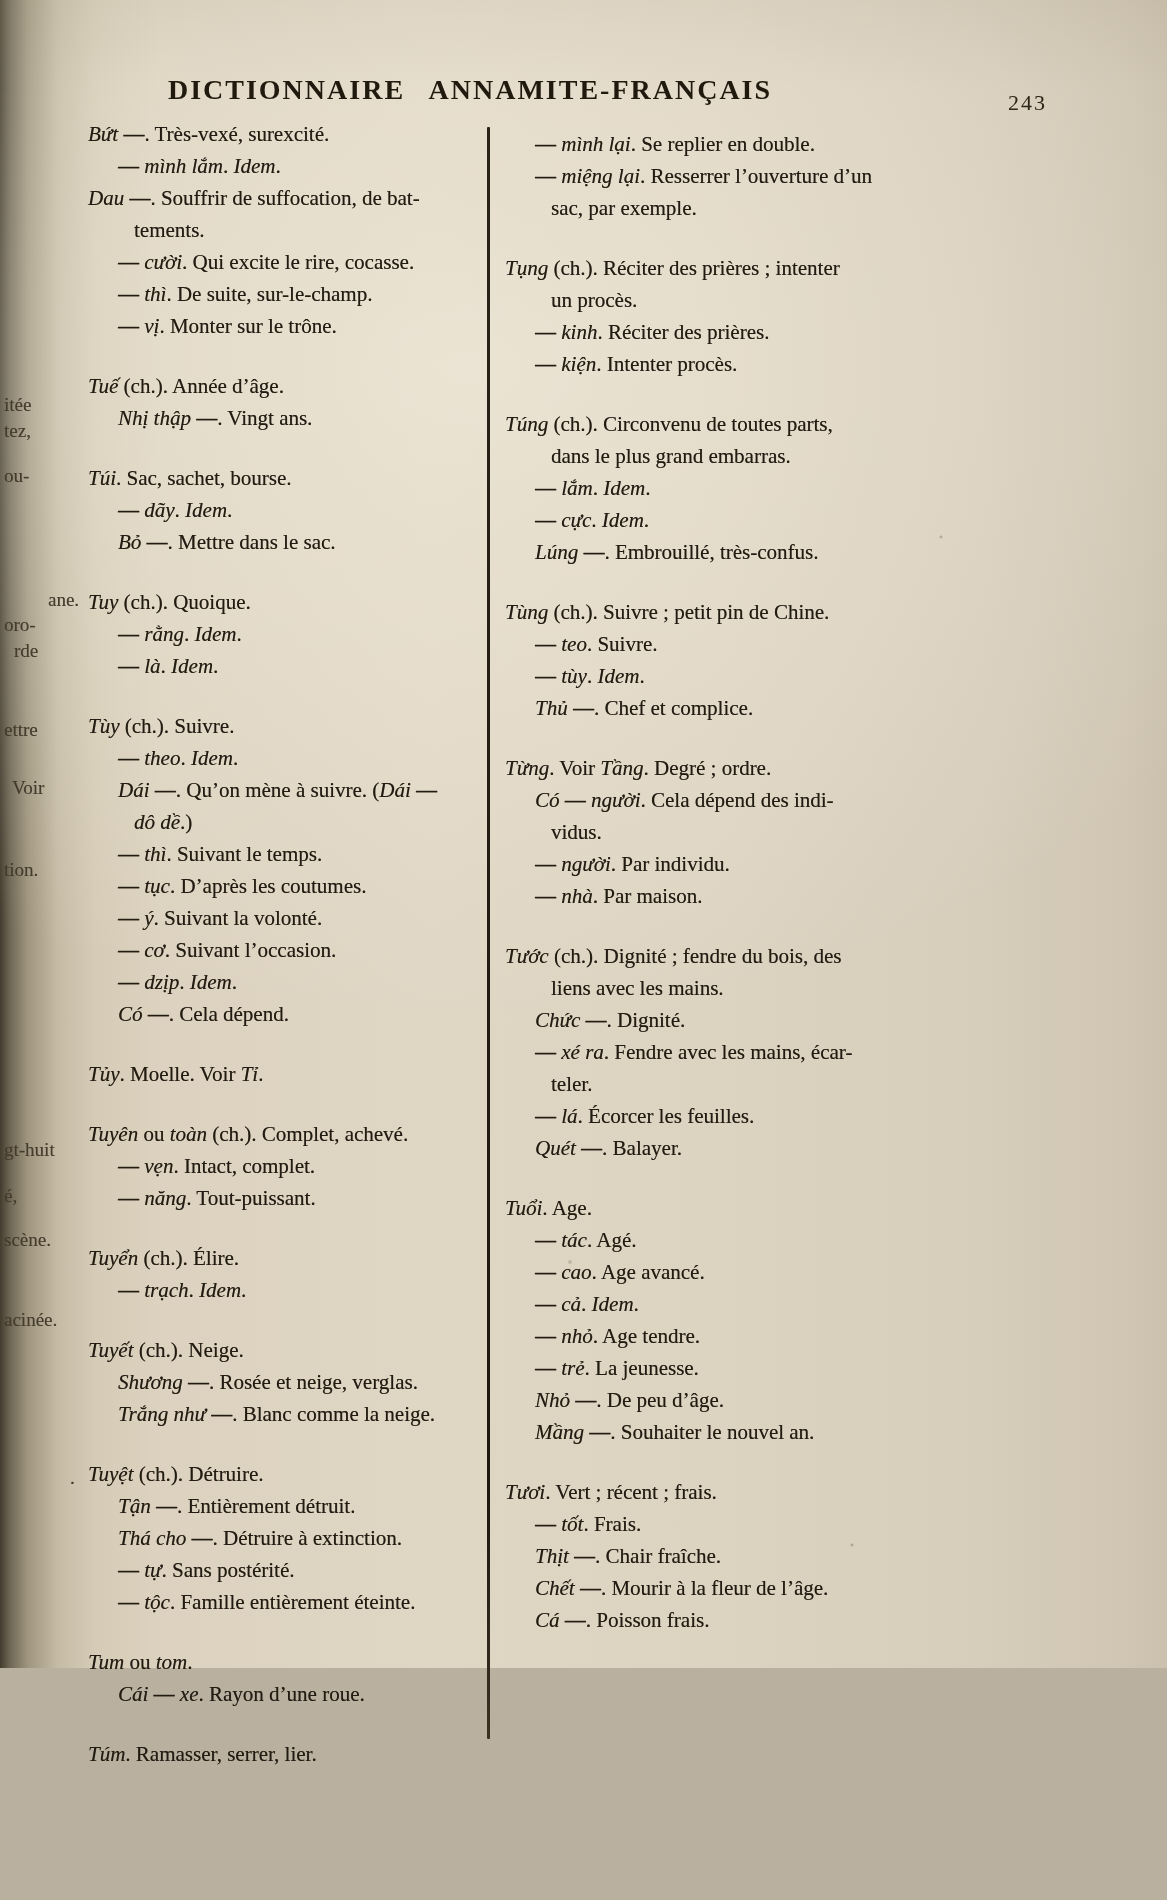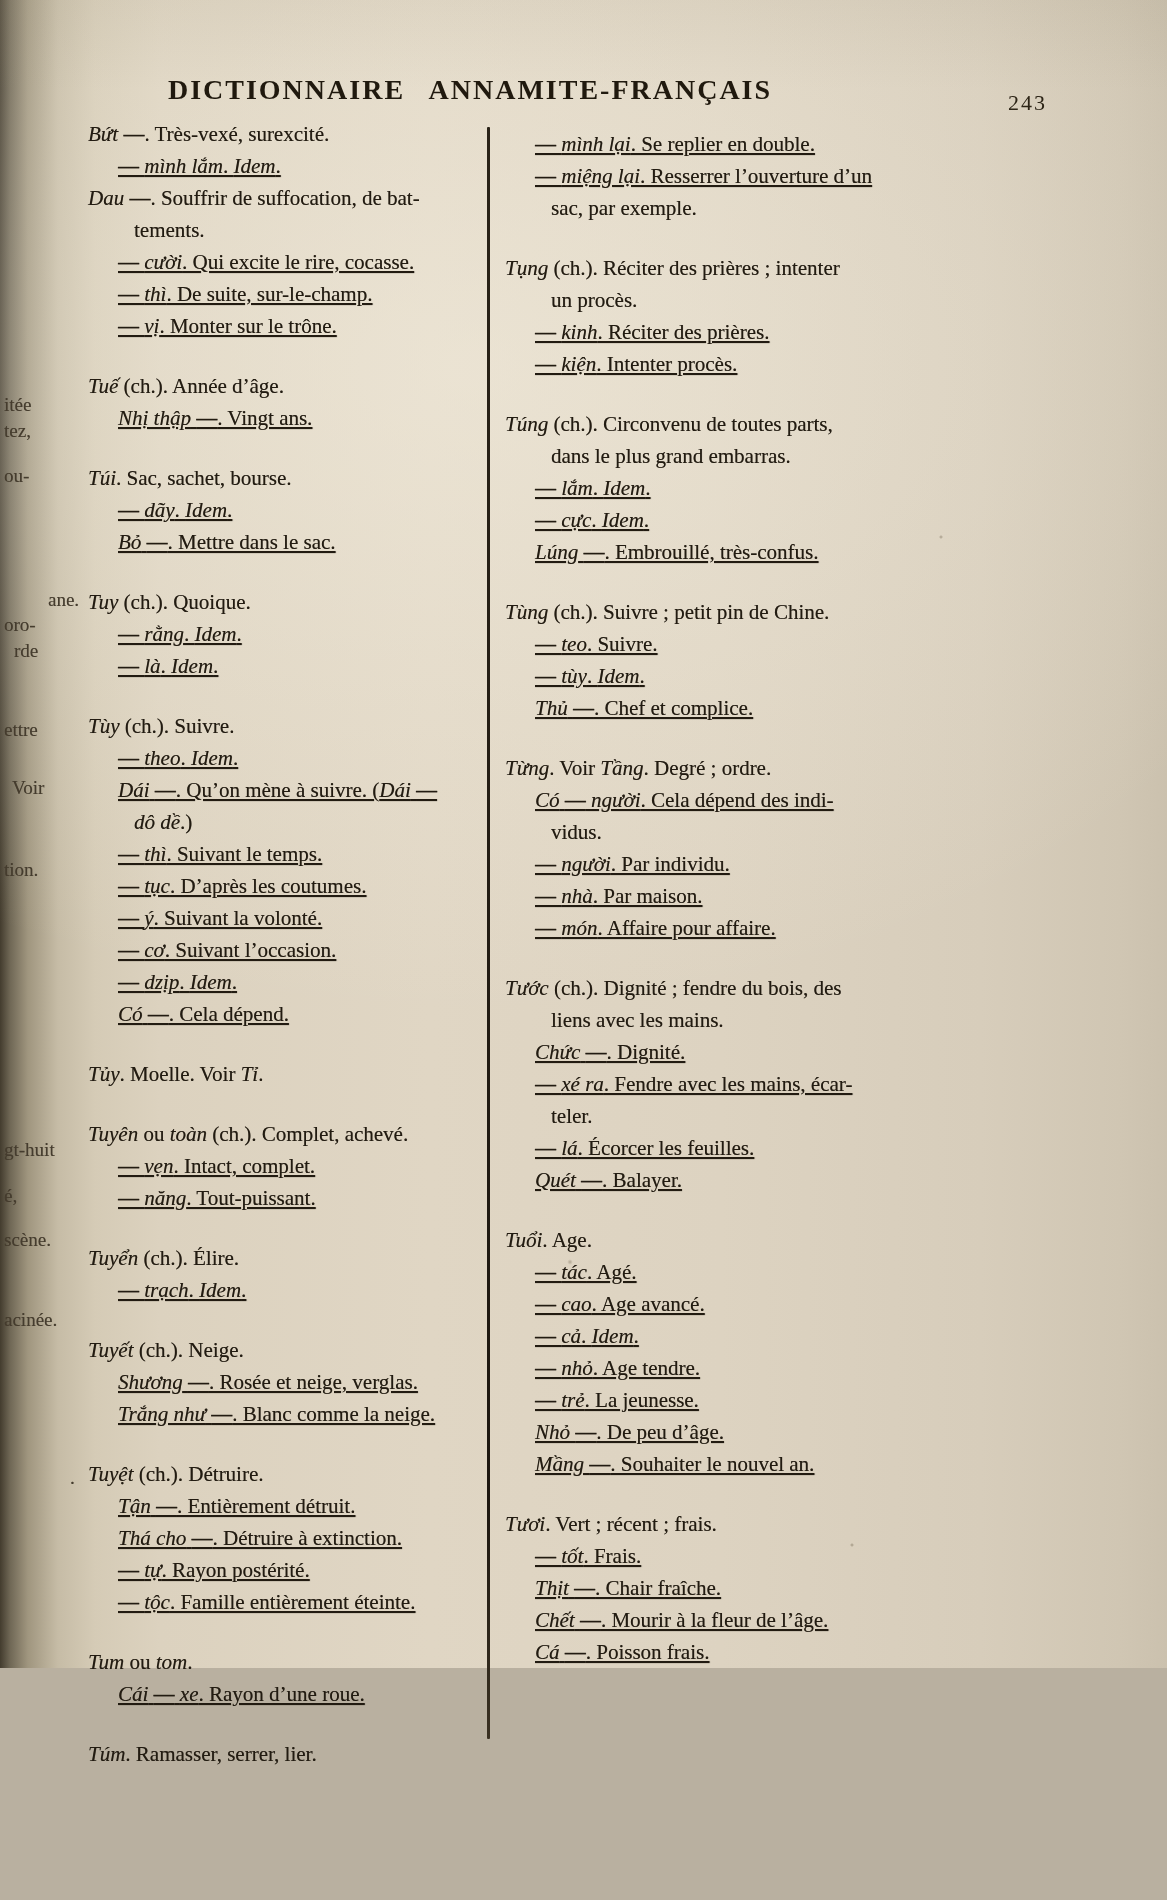--- a/index.html
+++ b/index.html
@@ -32,21 +32,21 @@
   }
   .col{
     position:absolute;
     font-size:21px;line-height:32px;
     text-shadow:0.2px 0.2px 0.3px rgba(30,24,14,0.55);
   }
   #left-col{top:118px;left:88px;width:402px;}
   #right-col{top:128px;left:505px;width:460px;}
   .group{margin-bottom:28px;}
   .line{white-space:nowrap;}
-  .ind1{padding-left:30px;text-decoration:underline;}
+  .ind1{padding-left:30px;}
   .ind2{padding-left:46px;}
   .it{font-style:italic;}
   .dash{font-weight:bold;}
   .frag{
     position:absolute;left:4px;
     font-size:19px;line-height:1;color:#453c2e;
     text-shadow:0.2px 0.2px 0.4px rgba(50,42,28,0.4);
   }
 </style>
 </head>
@@ -106,21 +106,21 @@
       </div>
       <div class="group">
         <div class="line ind0"><span class="it">Tuyết</span><span> (ch.). Neige.</span></div>
         <div class="line ind1"><span class="it">Shương</span><span> </span><span class="dash">—</span><span>. Rosée et neige, verglas.</span></div>
         <div class="line ind1"><span class="it">Trắng như</span><span> </span><span class="dash">—</span><span>. Blanc comme la neige.</span></div>
       </div>
       <div class="group">
         <div class="line ind0"><span class="it">Tuyệt</span><span> (ch.). Détruire.</span></div>
         <div class="line ind1"><span class="it">Tận</span><span> </span><span class="dash">—</span><span>. Entièrement détruit.</span></div>
         <div class="line ind1"><span class="it">Thá cho</span><span> </span><span class="dash">—</span><span>. Détruire à extinction.</span></div>
-        <div class="line ind1"><span class="dash">—</span><span> </span><span class="it">tự</span><span>. Rayon postérité.</span></div>
+        <div class="line ind1"><span class="dash">—</span><span> </span><span class="it">tự</span><span>. Sans postérité.</span></div>
         <div class="line ind1"><span class="dash">—</span><span> </span><span class="it">tộc</span><span>. Famille entièrement éteinte.</span></div>
       </div>
       <div class="group">
         <div class="line ind0"><span class="it">Tum</span><span> ou </span><span class="it">tom</span><span>.</span></div>
         <div class="line ind1"><span class="it">Cái</span><span> </span><span class="dash">—</span><span> </span><span class="it">xe</span><span>. Rayon d’une roue.</span></div>
       </div>
       <div class="group">
         <div class="line ind0"><span class="it">Túm</span><span>. Ramasser, serrer, lier.</span></div>
       </div>
     </div>
@@ -148,21 +148,20 @@
         <div class="line ind1"><span class="dash">—</span><span> </span><span class="it">teo</span><span>. Suivre.</span></div>
         <div class="line ind1"><span class="dash">—</span><span> </span><span class="it">tùy</span><span>. </span><span class="it">Idem</span><span>.</span></div>
         <div class="line ind1"><span class="it">Thủ</span><span> </span><span class="dash">—</span><span>. Chef et complice.</span></div>
       </div>
       <div class="group">
         <div class="line ind0"><span class="it">Từng</span><span>. Voir </span><span class="it">Tầng</span><span>. Degré ; ordre.</span></div>
         <div class="line ind1"><span class="it">Có</span><span> </span><span class="dash">—</span><span> </span><span class="it">người</span><span>. Cela dépend des indi-</span></div>
         <div class="line ind2"><span>vidus.</span></div>
         <div class="line ind1"><span class="dash">—</span><span> </span><span class="it">người</span><span>. Par individu.</span></div>
         <div class="line ind1"><span class="dash">—</span><span> </span><span class="it">nhà</span><span>. Par maison.</span></div>
-        <div class="line ind1"><span class="dash">—</span><span> </span><span class="it">món</span><span>. Affaire pour affaire.</span></div>
       </div>
       <div class="group">
         <div class="line ind0"><span class="it">Tước</span><span> (ch.). Dignité ; fendre du bois, des</span></div>
         <div class="line ind2"><span>liens avec les mains.</span></div>
         <div class="line ind1"><span class="it">Chức</span><span> </span><span class="dash">—</span><span>. Dignité.</span></div>
         <div class="line ind1"><span class="dash">—</span><span> </span><span class="it">xé ra</span><span>. Fendre avec les mains, écar-</span></div>
         <div class="line ind2"><span>teler.</span></div>
         <div class="line ind1"><span class="dash">—</span><span> </span><span class="it">lá</span><span>. Écorcer les feuilles.</span></div>
         <div class="line ind1"><span class="it">Quét</span><span> </span><span class="dash">—</span><span>. Balayer.</span></div>
       </div>

